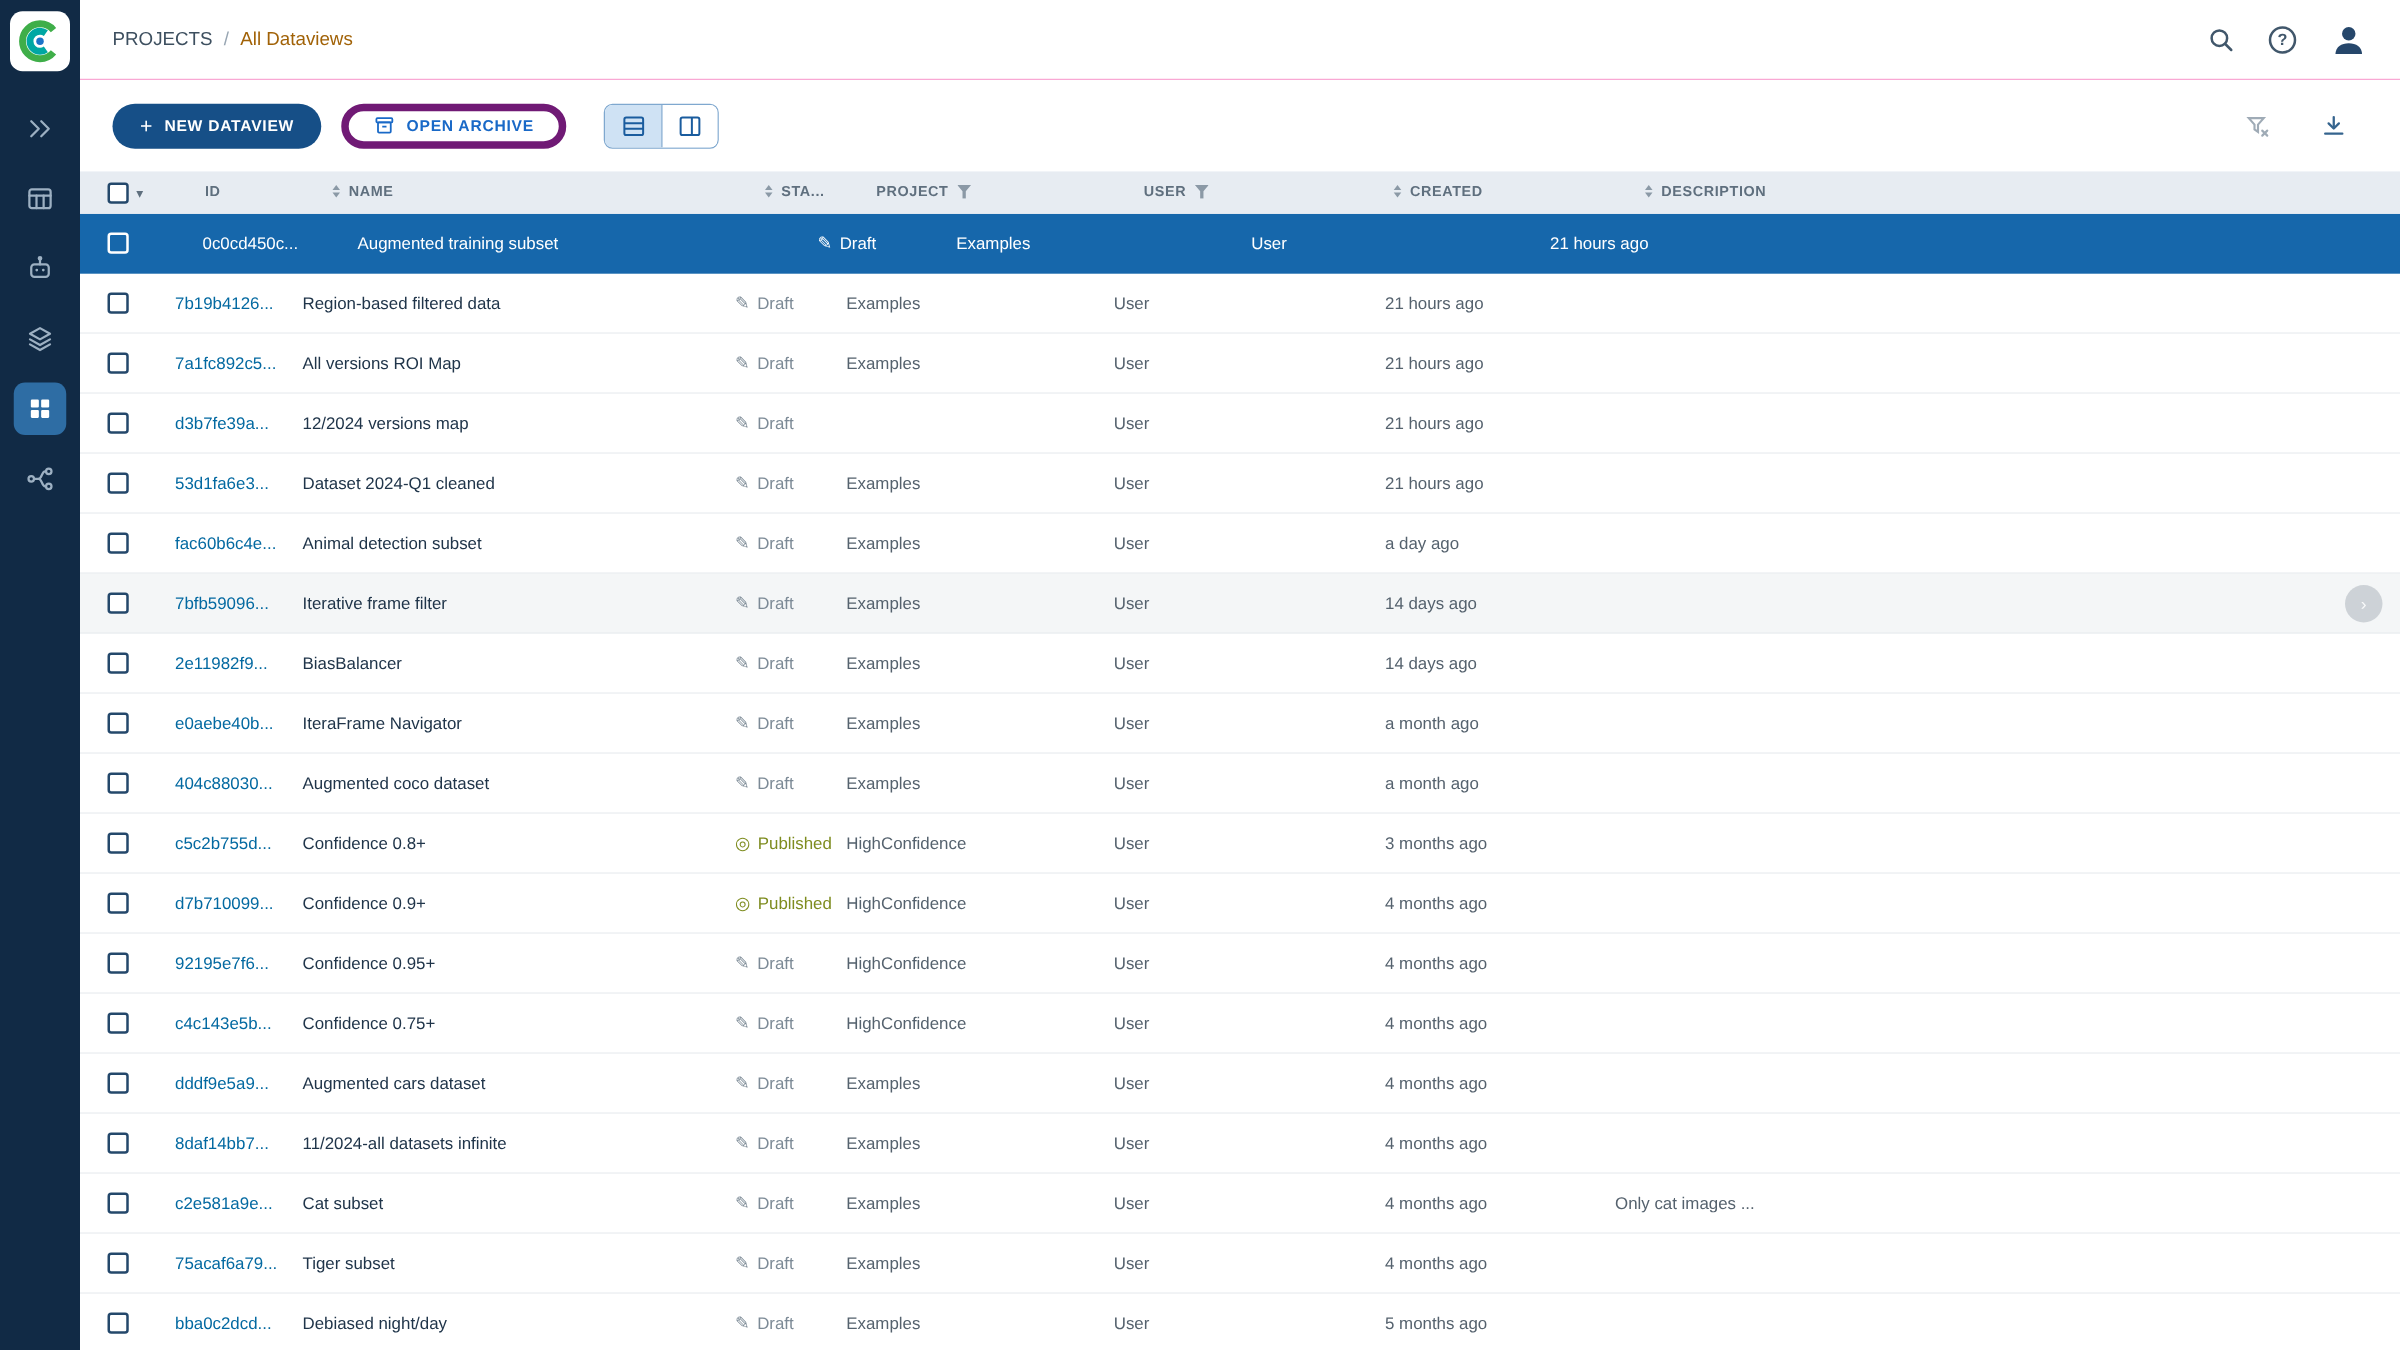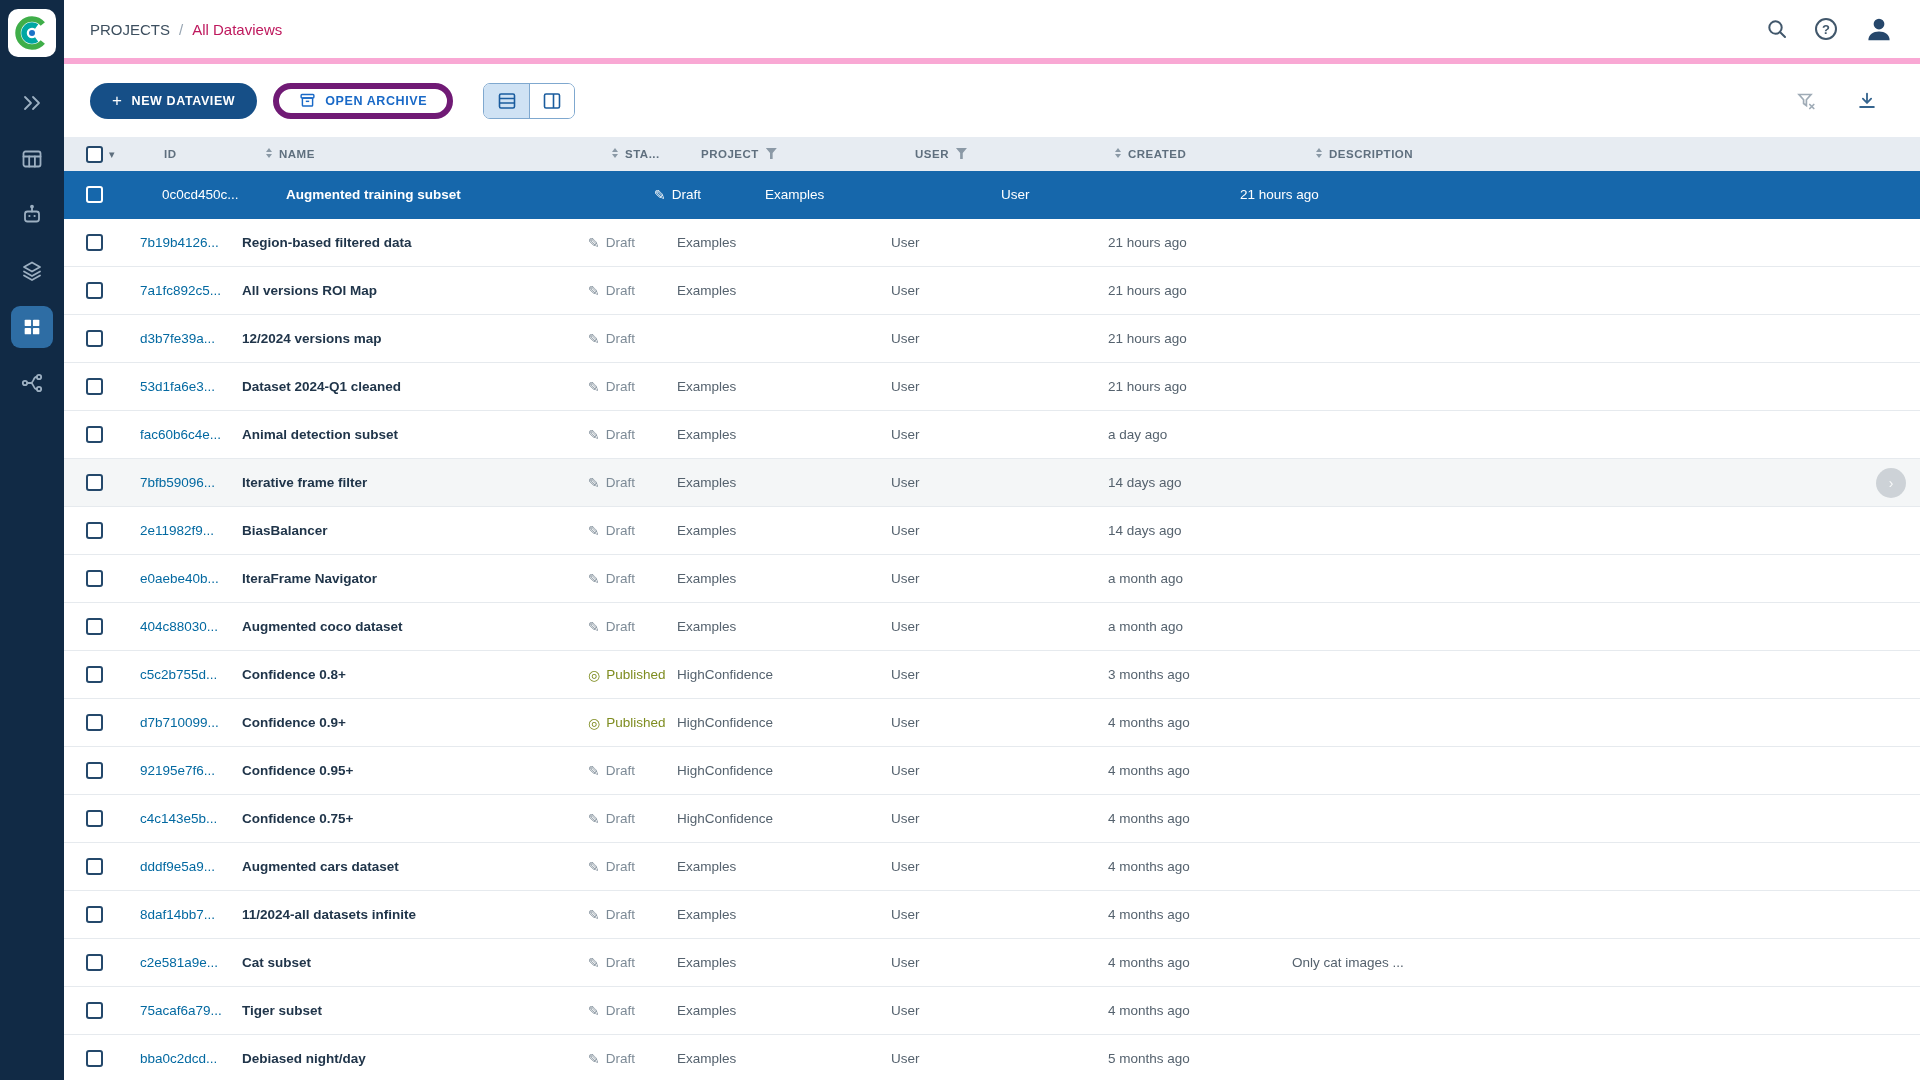--- a/index.html
+++ b/index.html
@@ -17,25 +17,25 @@
   .nav-item.active .nav-pill { width:42px; height:42px; background:#2e6da4; border-radius:9px;
     display:grid; place-items:center; }
   .nav-item.active svg { stroke:#fff; }
   .nav-item.active svg rect { fill:#fff; stroke:none; }
 
   
   .main { margin-left:64px; width:1856px; height:1080px; display:flex; flex-direction:column; }
 
   
   .topbar { height:64px; position:relative; display:flex; align-items:center;
-    padding:0 26px; background:#fff; border-bottom:6px solid #f9a8d4; flex:none; }
+    padding:0 26px; background:#fff; border-bottom:1px solid #f9a8d4; flex:none; }
   .breadcrumb { display:flex; align-items:center; gap:9px; font-size:15px; }
   .crumb-root { color:#3d4f5f; }
   .crumb-sep { color:#97a5b2; }
-  .crumb-current { color:#be185d; cursor:pointer; }
+  .crumb-current { color:#a16207; cursor:pointer; }
   .tabs { position:absolute; left:784px; bottom:0; top:0; display:flex; }
   .tab { padding:0 19px; display:flex; align-items:center; font-size:13px; letter-spacing:.9px;
     color:#8795a3; position:relative; cursor:pointer; font-weight:500; }
   .tab.active { color:#2a3f52; font-weight:700; }
   .tab.active::after { content:""; position:absolute; left:0; right:0; bottom:0; height:4px;
     background:#1969c7; }
   .top-icons { margin-left:auto; display:flex; align-items:center; gap:27px; }
   .icon-btn { display:grid; place-items:center; cursor:pointer; }
   .help-circle { width:22px; height:22px; border:2px solid #41576b; border-radius:50%;
     color:#41576b; font-size:13px; font-weight:700; display:grid; place-items:center; }
@@ -78,21 +78,21 @@
   .sort-icon .up { border-bottom:4px solid #8b99a6; }
   .sort-icon .down { border-top:4px solid #8b99a6; }
   .filter-icon { width:11px; height:11px; background:#8b99a6;
     clip-path:polygon(0 0,100% 0,62% 45%,62% 100%,38% 100%,38% 45%); }
 
   .tbody { flex:1; overflow:hidden; }
   .trow { height:48px; border-bottom:1px solid #e6eaee; font-size:13.5px; color:#55626e;
     background:#fff; position:relative; cursor:pointer; }
   .trow.hover { background:#f4f6f7; }
   .trow .id-text { color:#0369a1; }
-  .trow .name { font-weight:700; color:#20354a; }
+  .trow .name { font-weight:400; color:#20354a; }
   .status { display:flex; align-items:center; gap:6px; }
   .status .s-icon { font-size:14px; }
   .status-draft { color:#7c8a96; }
   .status-published { color:#7e8c1f; }
   .cell-created { padding-left:17px; }
   .cell-desc { overflow:hidden; white-space:nowrap; text-overflow:ellipsis; padding-right:30px; }
 
   .trow.selected { background:#1667ab; border-bottom-color:#1667ab; color:#fff;gap:22px; }
   .trow.selected .id-text, .trow.selected .name, .trow.selected .status,
   .trow.selected .status-draft, .trow.selected .status-published { color:#fff; }

